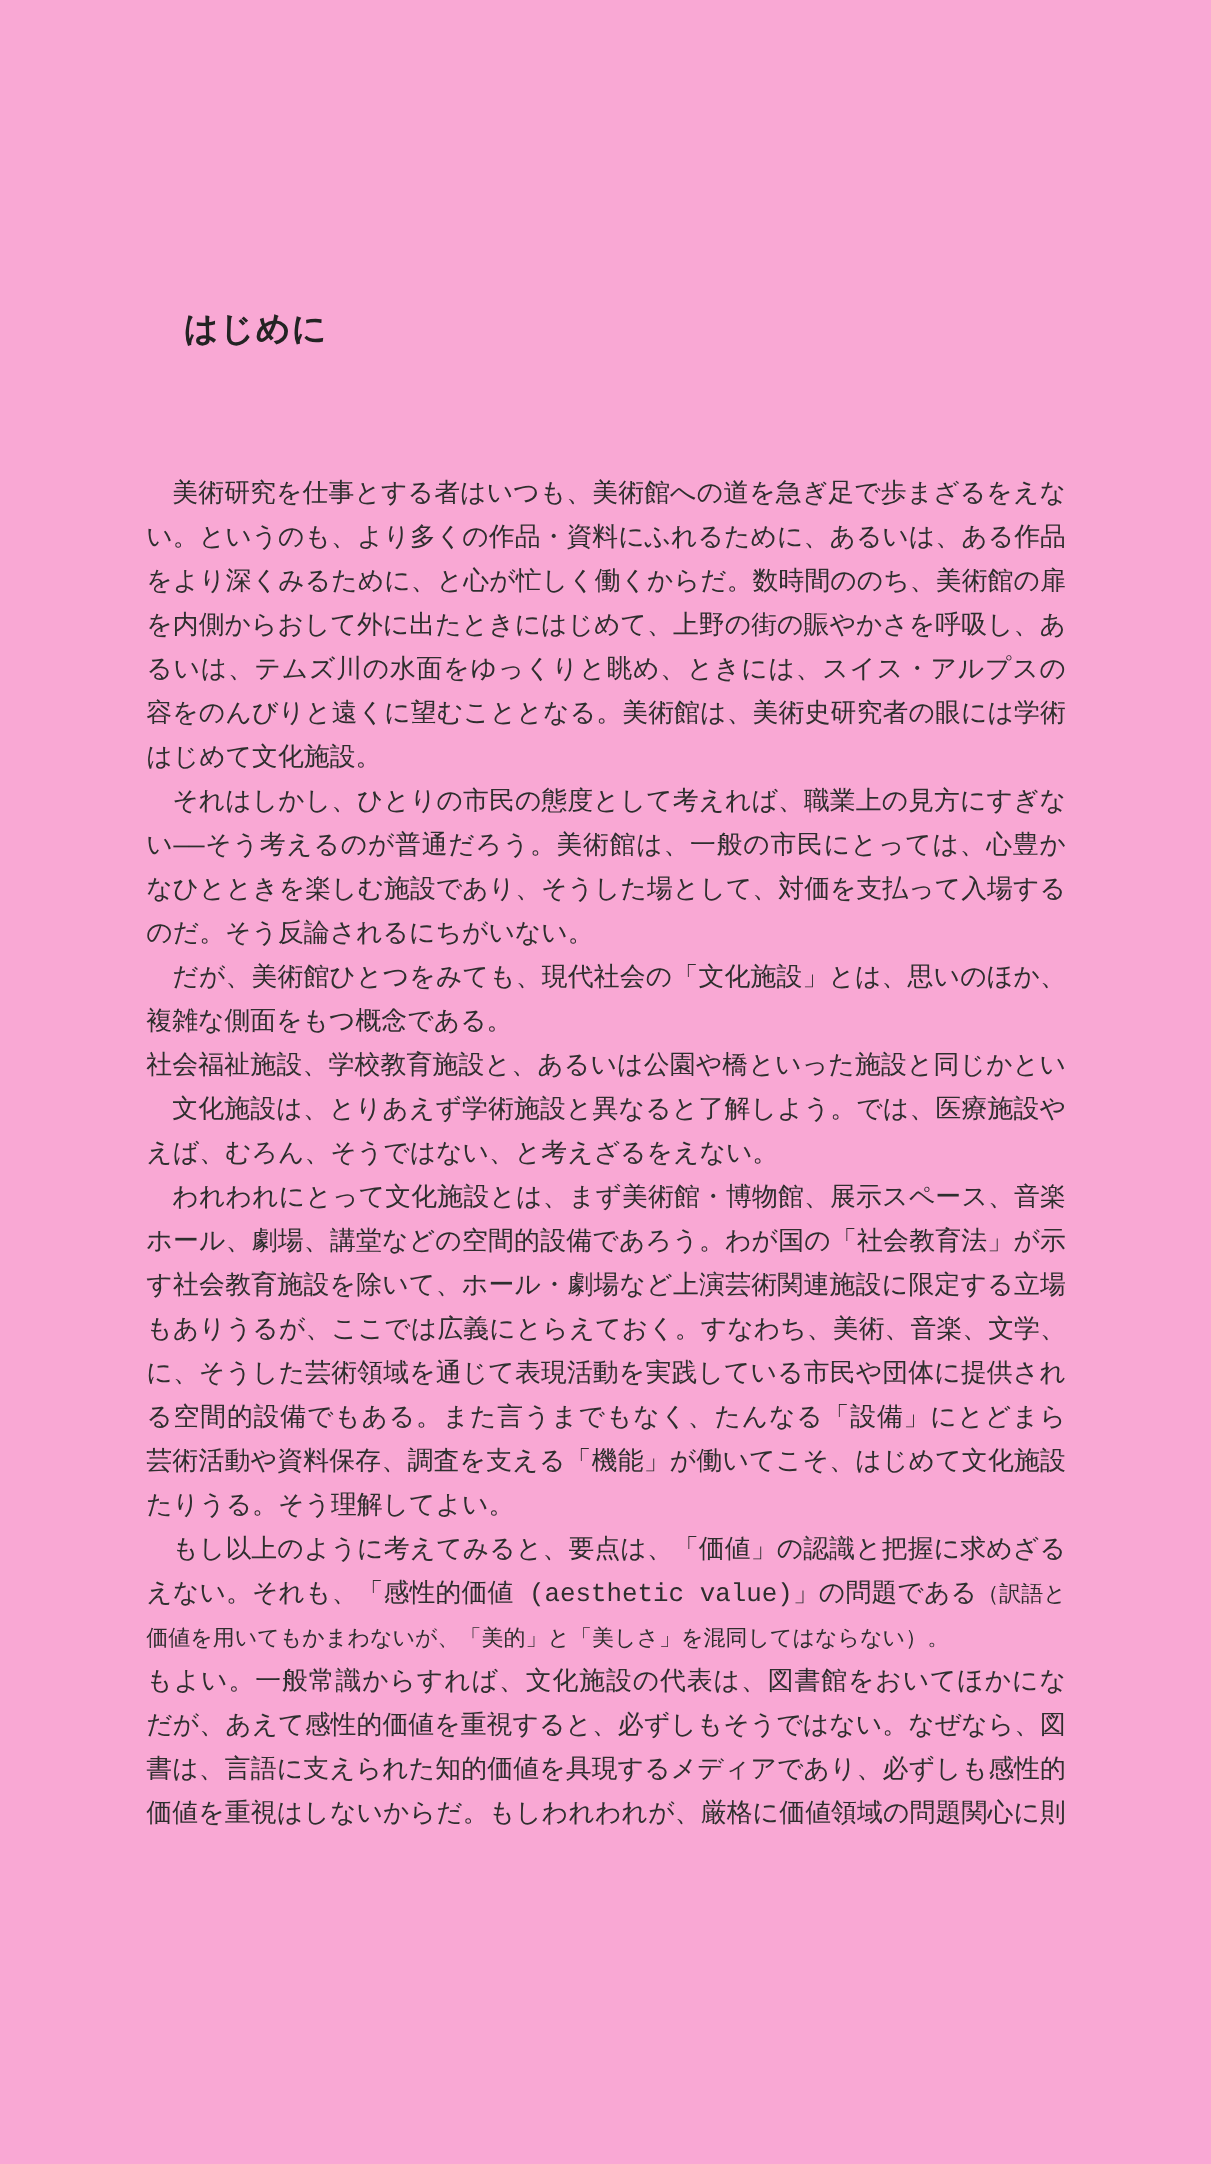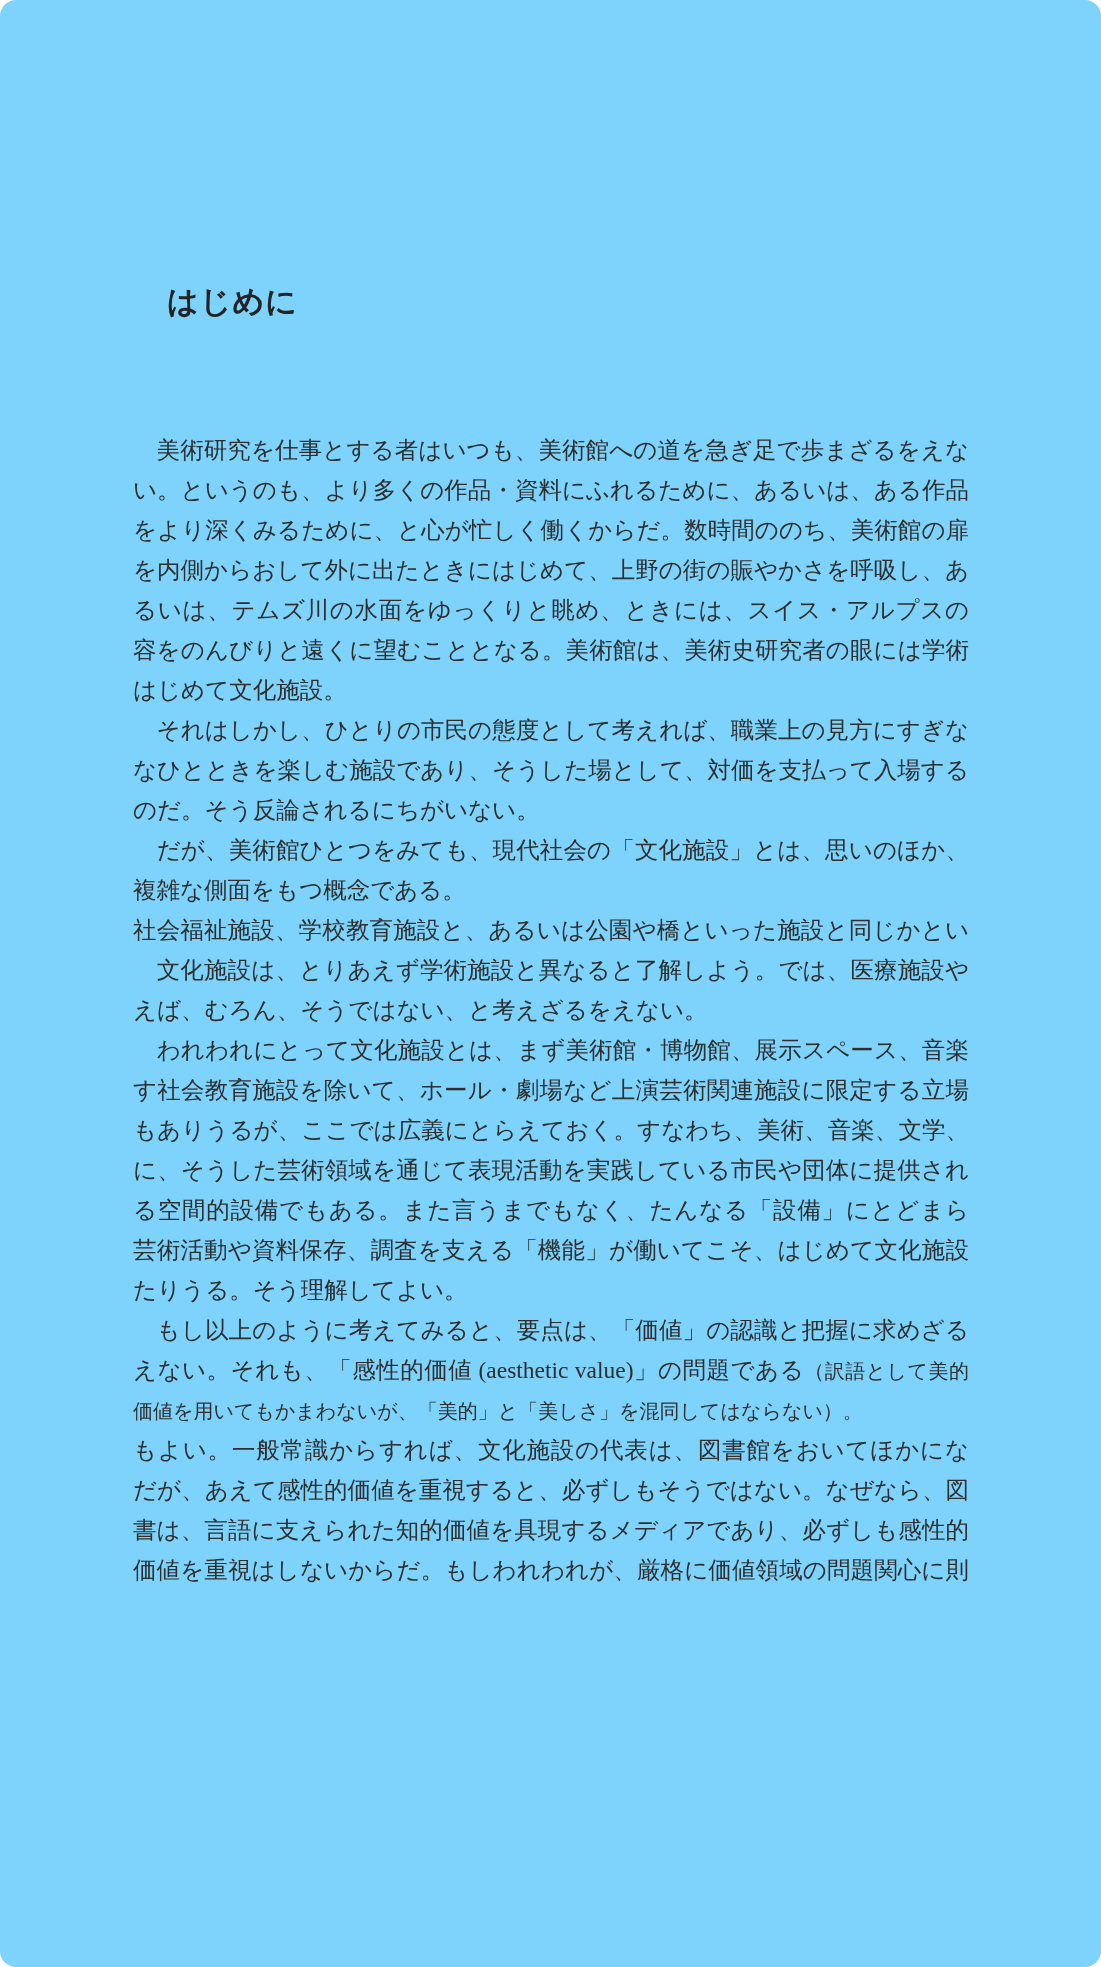--- a/index.html
+++ b/index.html
@@ -4,25 +4,24 @@
 <style>
   html, body {
     margin: 0;
     padding: 0;
     background: #ffffff;
   }
   .page {
     position: relative;
     width: 1101px;
     height: 1967px;
-    background: #7dd3fc;
+    background: #f9a8d4;
     overflow: hidden;
-    font-family: Liberation Serif, serif;
+    font-family: Liberation Mono, monospace;
     color: #2e2e2e;
-    border-radius: 16px;
   }
   .chapter-title {
     position: absolute;
     left: 167px;
     top: 262px;
     font-size: 31px;
     line-height: 38px;
     letter-spacing: 1px;
     color: #232323;
     white-space: nowrap;
@@ -61,34 +60,36 @@
         <div class="line fill"><span>　美術研究を仕事とする者はいつも、美術館への道を急ぎ足で歩まざるをえな</span></div>
         <div class="line fill"><span>い。というのも、より多くの作品・資料にふれるために、あるいは、ある作品</span></div>
         <div class="line fill"><span>をより深くみるために、と心が忙しく働くからだ。数時間ののち、美術館の扉</span></div>
         <div class="line fill"><span>を内側からおして外に出たときにはじめて、上野の街の賑やかさを呼吸し、あ</span></div>
         <div class="line fill"><span>るいは、テムズ川の水面をゆっくりと眺め、ときには、スイス・アルプスの山</span></div>
         <div class="line fill"><span>容をのんびりと遠くに望むこととなる。美術館は、美術史研究者の眼には学術</span></div>
         <div class="line"><span>はじめて文化施設。</span></div>
       </div>
       <div class="paragraph">
         <div class="line fill"><span>　それはしかし、ひとりの市民の態度として考えれば、職業上の見方にすぎな</span></div>
+        <div class="line fill"><span>い――そう考えるのが普通だろう。美術館は、一般の市民にとっては、心豊か</span></div>
         <div class="line fill"><span>なひとときを楽しむ施設であり、そうした場として、対価を支払って入場する</span></div>
         <div class="line"><span>のだ。そう反論されるにちがいない。</span></div>
       </div>
       <div class="paragraph">
         <div class="line fill"><span>　だが、美術館ひとつをみても、現代社会の「文化施設」とは、思いのほか、</span></div>
         <div class="line"><span>複雑な側面をもつ概念である。</span></div>
       </div>
       <div class="paragraph">
         <div class="line fill"><span>社会福祉施設、学校教育施設と、あるいは公園や橋といった施設と同じかとい</span></div>
         <div class="line fill"><span>　文化施設は、とりあえず学術施設と異なると了解しよう。では、医療施設や</span></div>
         <div class="line"><span>えば、むろん、そうではない、と考えざるをえない。</span></div>
       </div>
       <div class="paragraph">
         <div class="line fill"><span>　われわれにとって文化施設とは、まず美術館・博物館、展示スペース、音楽</span></div>
+        <div class="line fill"><span>ホール、劇場、講堂などの空間的設備であろう。わが国の「社会教育法」が示</span></div>
         <div class="line fill"><span>す社会教育施設を除いて、ホール・劇場など上演芸術関連施設に限定する立場</span></div>
         <div class="line fill"><span>もありうるが、ここでは広義にとらえておく。すなわち、美術、音楽、文学、</span></div>
         <div class="line fill"><span>に、そうした芸術領域を通じて表現活動を実践している市民や団体に提供され</span></div>
         <div class="line fill"><span>る空間的設備でもある。また言うまでもなく、たんなる「設備」にとどまらず、</span></div>
         <div class="line fill"><span>芸術活動や資料保存、調査を支える「機能」が働いてこそ、はじめて文化施設</span></div>
         <div class="line"><span>たりうる。そう理解してよい。</span></div>
       </div>
       <div class="paragraph">
         <div class="line fill"><span>　もし以上のように考えてみると、要点は、「価値」の認識と把握に求めざるを</span></div>
         <div class="line fill"><span>えない。それも、「感性的価値 (aesthetic value)」の問題である</span><span class="small">（訳語として美的</span></div>

